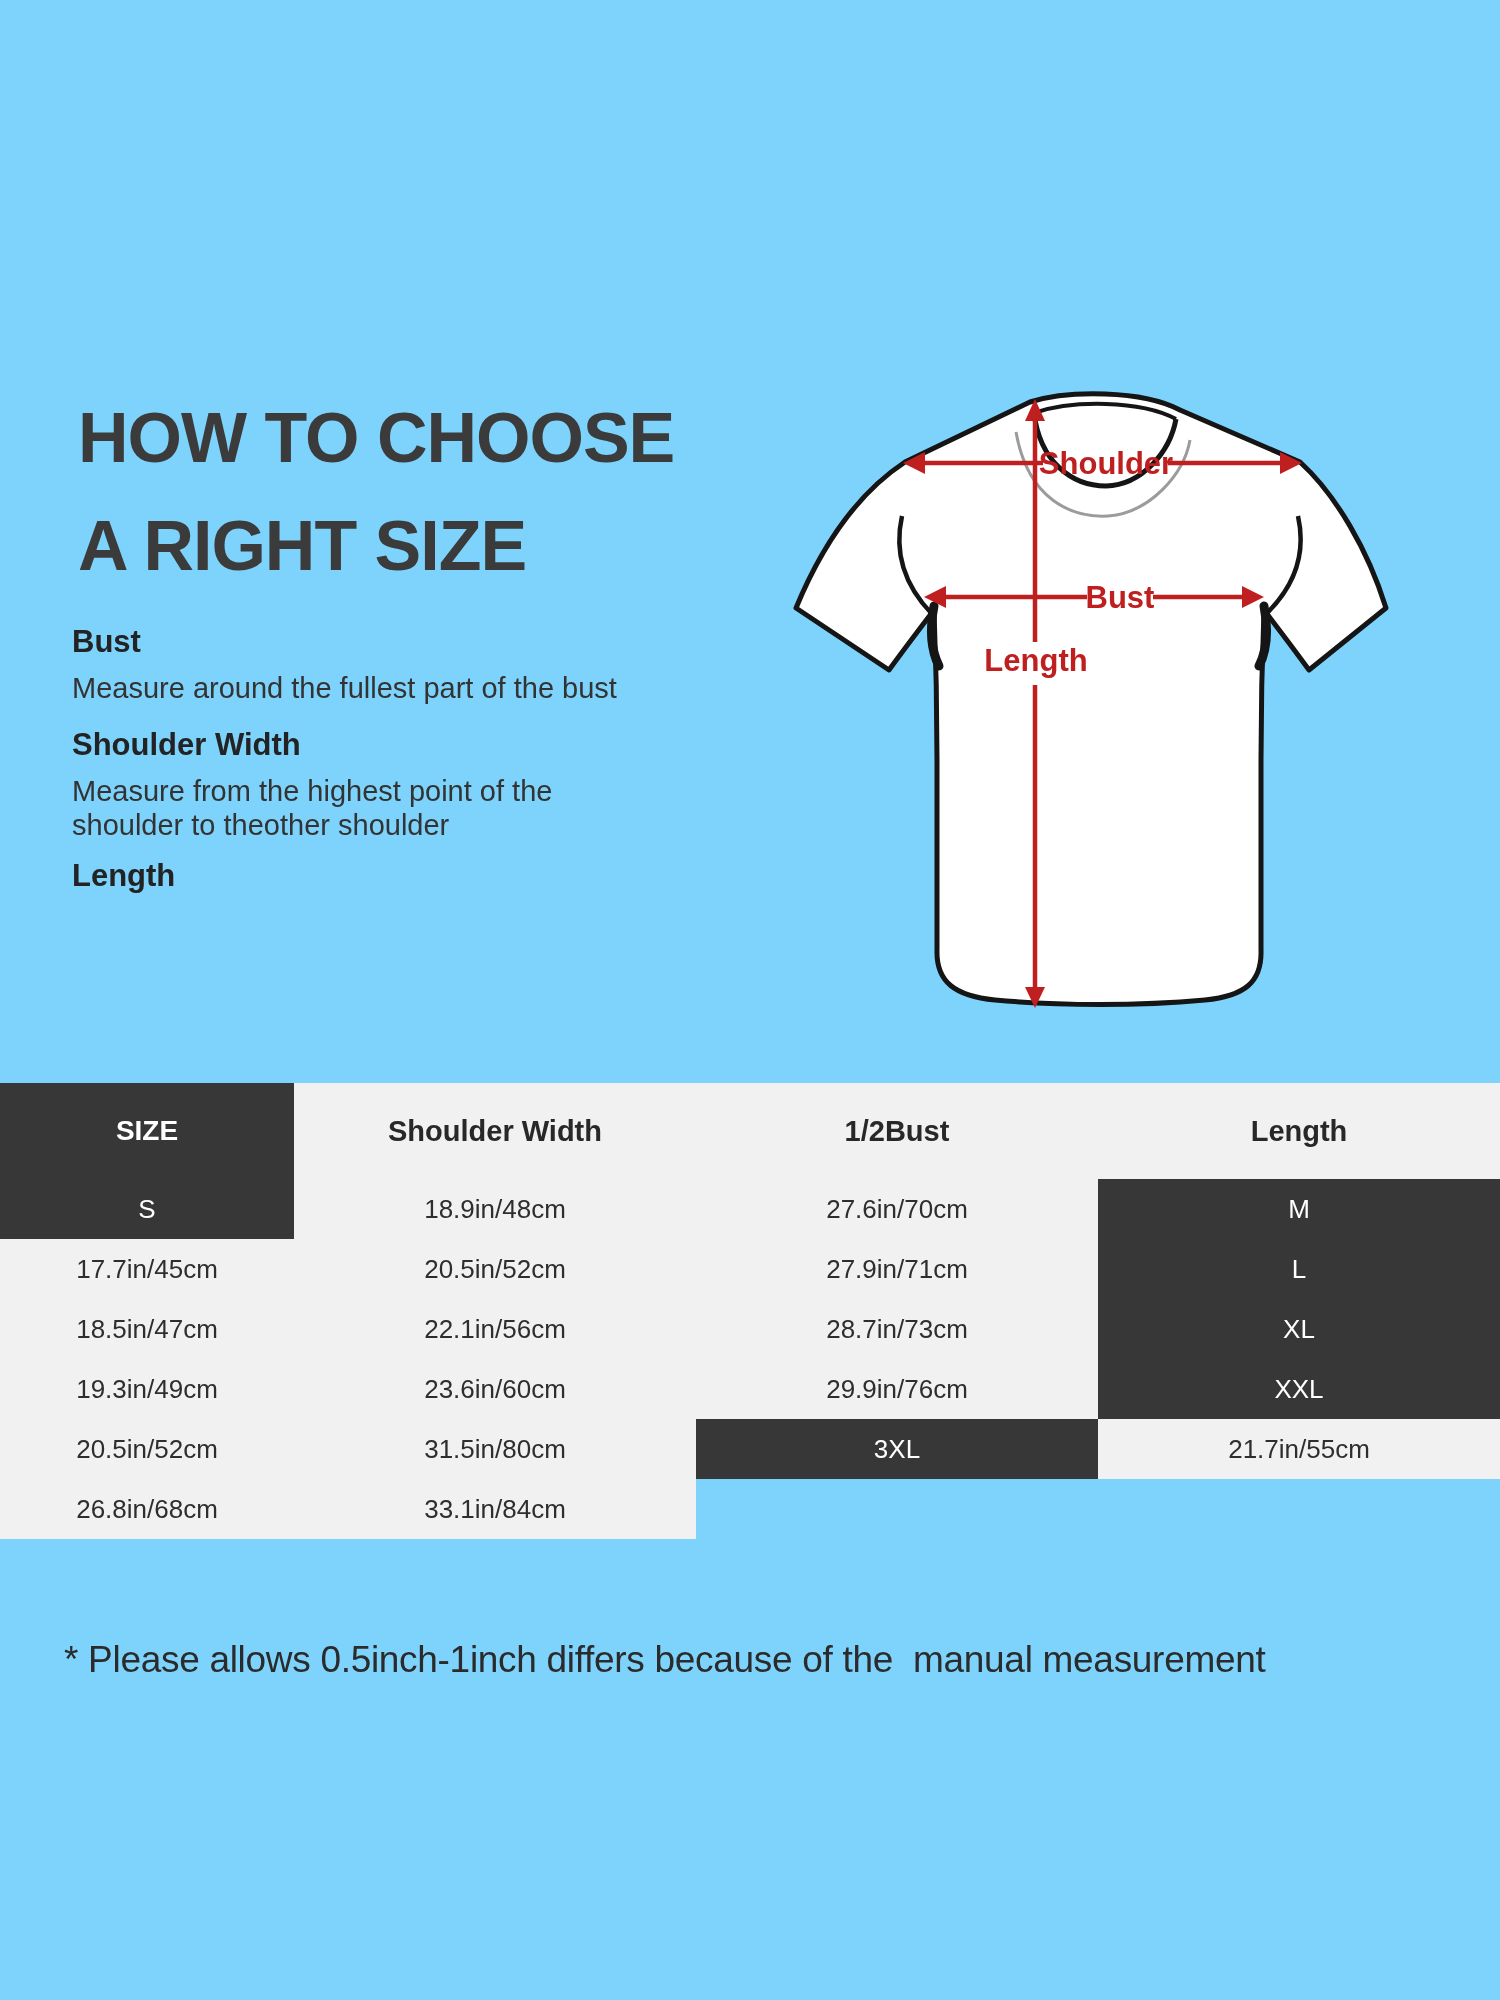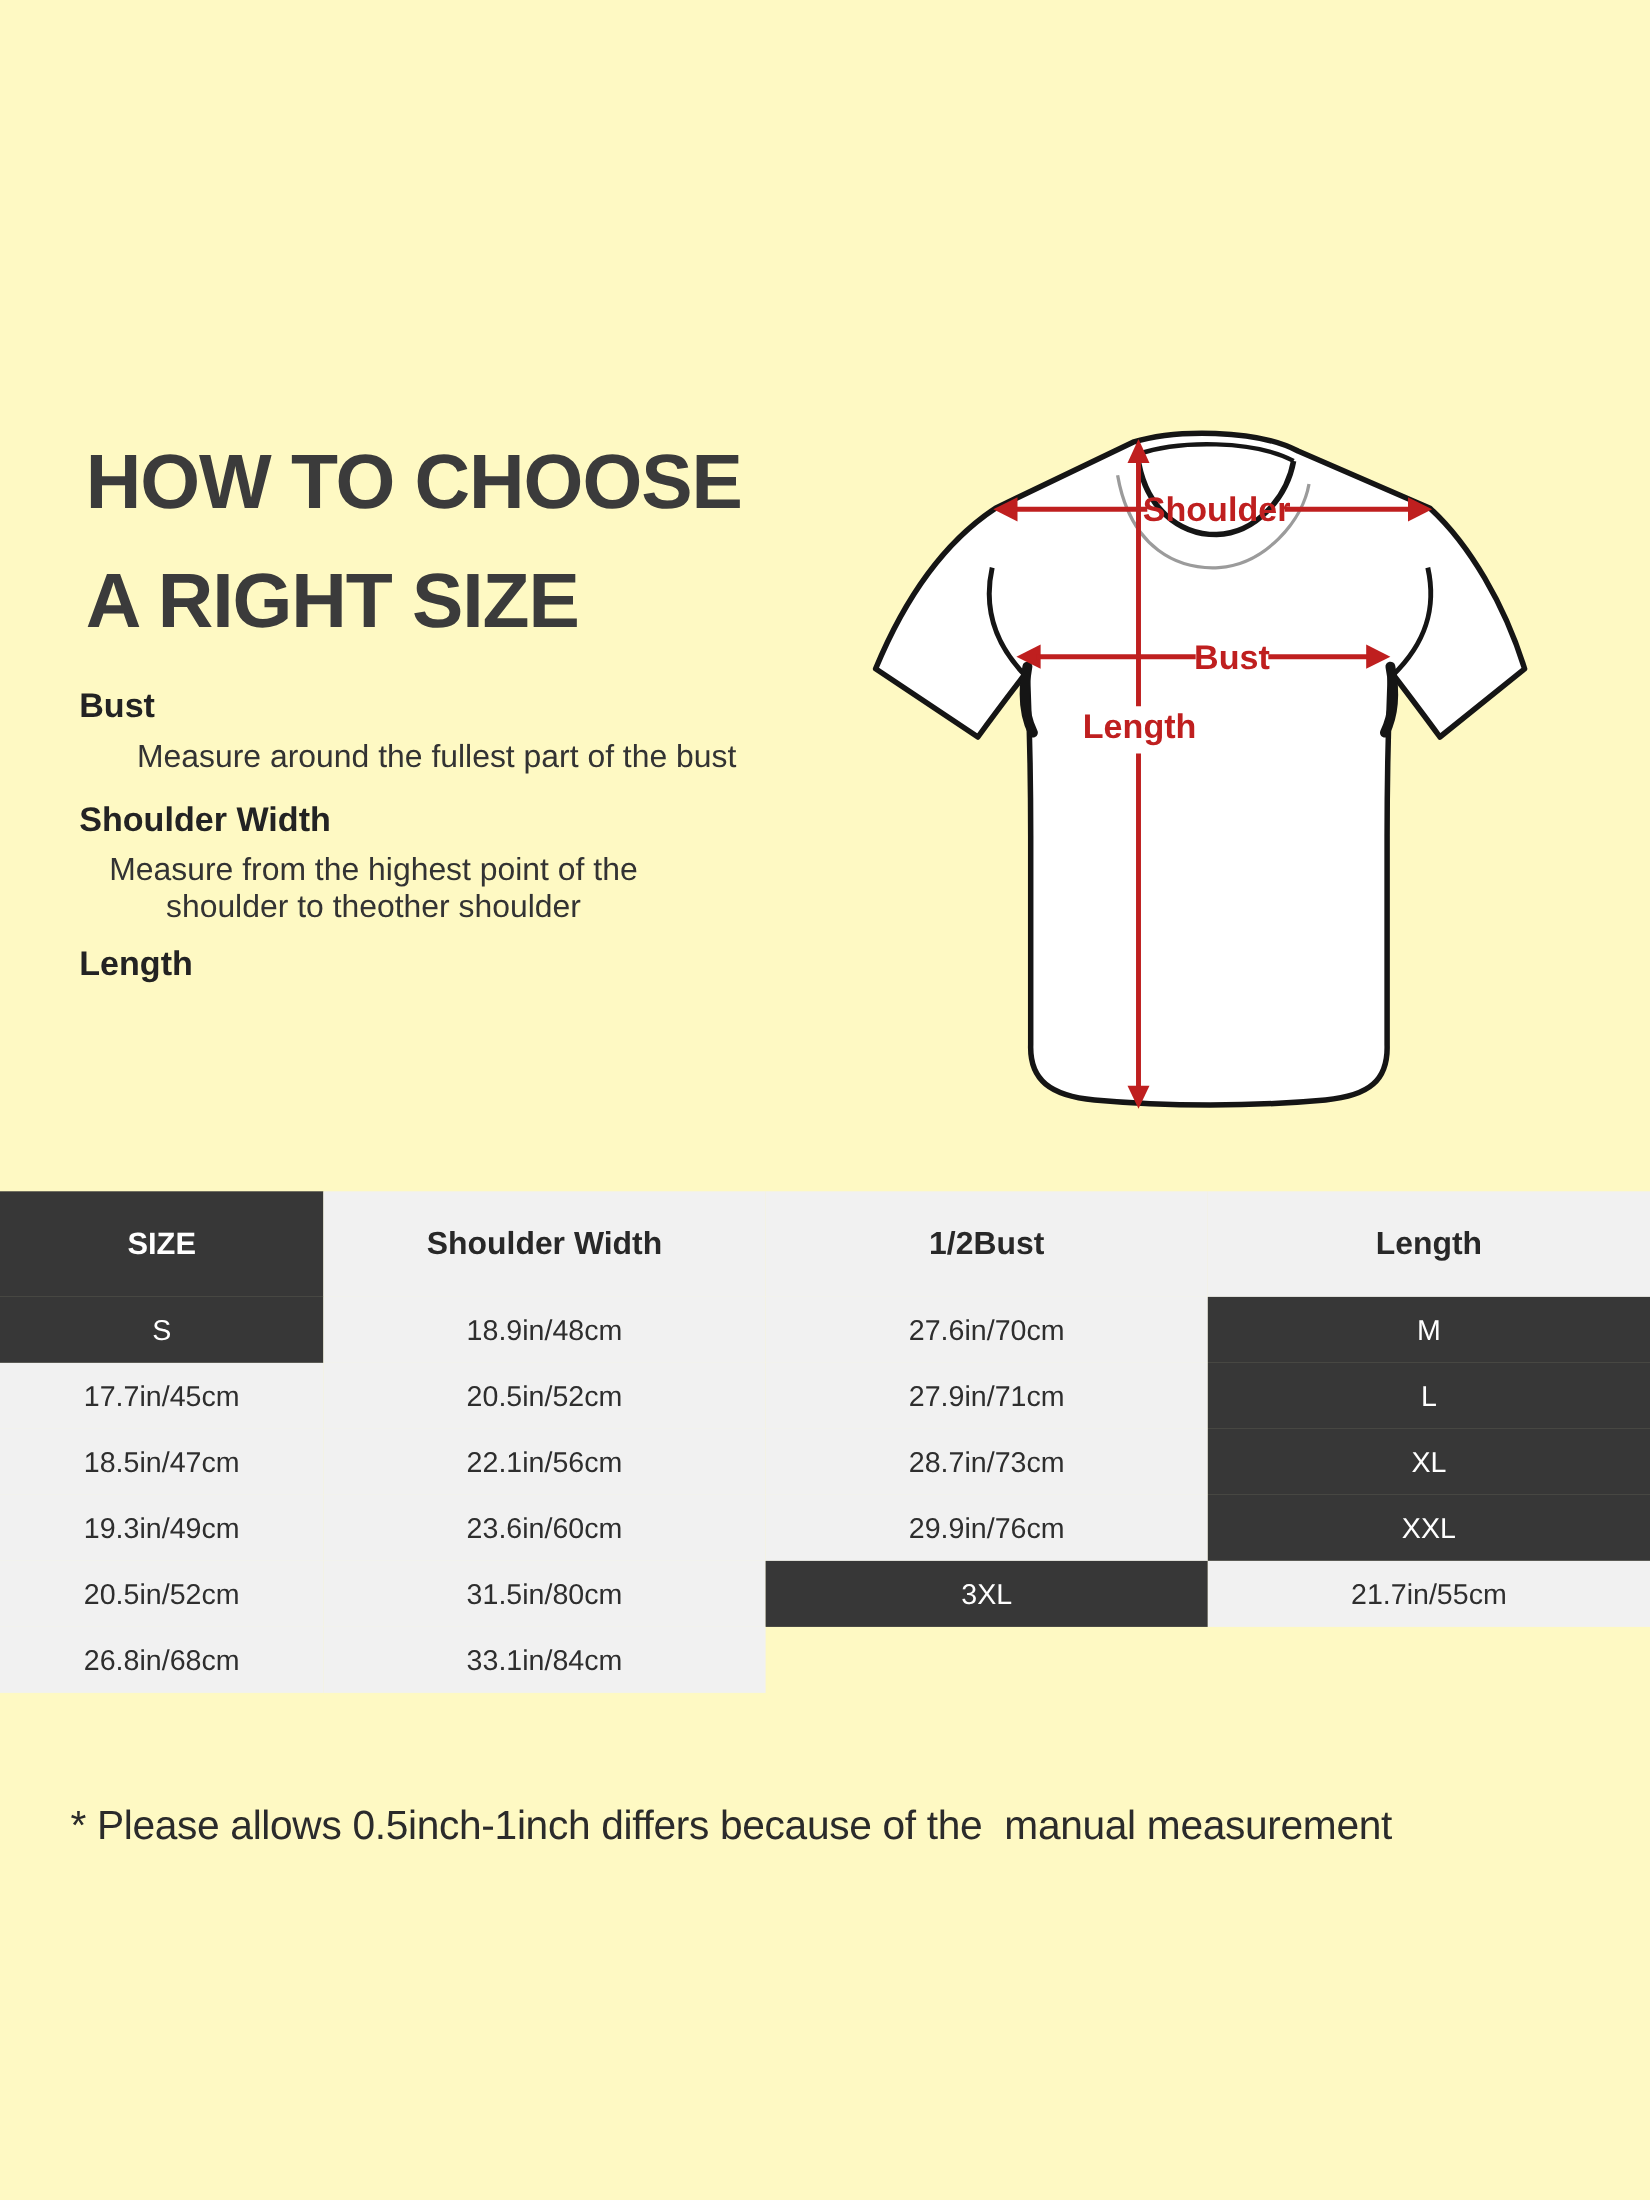--- a/index.html
+++ b/index.html
@@ -1,30 +1,30 @@
 <!DOCTYPE html>
 <html><head>
 <meta charset="utf-8">
 <style>
   html,body{margin:0;padding:0;background:#ffffff;}
   .page{
-    position:relative; width:1500px; height:2000px; background:#fef9c3;
+    position:relative; width:1500px; height:2000px; background:#7dd3fc;
     font-family:"Liberation Sans","DejaVu Sans",sans-serif; overflow:hidden;
   }
   
   .title-line{
     position:absolute; left:78px; font-size:70px; font-weight:bold;
     color:#3b3b3b; letter-spacing:-1px; white-space:nowrap;
   }
   .title-line.l1{top:398px;}
   .title-line.l2{top:506px;}
   
   .guide-sec{position:absolute; left:72px;}
   .guide-sec h2{margin:0; font-size:31px; font-weight:bold; color:#232323;}
-  .guide-sec p{margin:11px 0 0 0; font-size:29px; line-height:34px; color:#333333;text-align:center;}
+  .guide-sec p{margin:11px 0 0 0; font-size:29px; line-height:34px; color:#333333;}
   .sec-bust{top:624px; width:650px;}
   .sec-shoulder{top:727px; width:535px;}
   .sec-length{top:858px; width:520px;}
   
   .diagram{position:absolute; left:600px; top:290px;}
   .red-label{font-weight:bold; font-size:31px; fill:#bf1f1f;}
   
   .sizetable{
     position:absolute; left:0; top:1083px; width:1500px; height:456px;
     display:grid; grid-template-columns:294px 402px 402px 402px;

